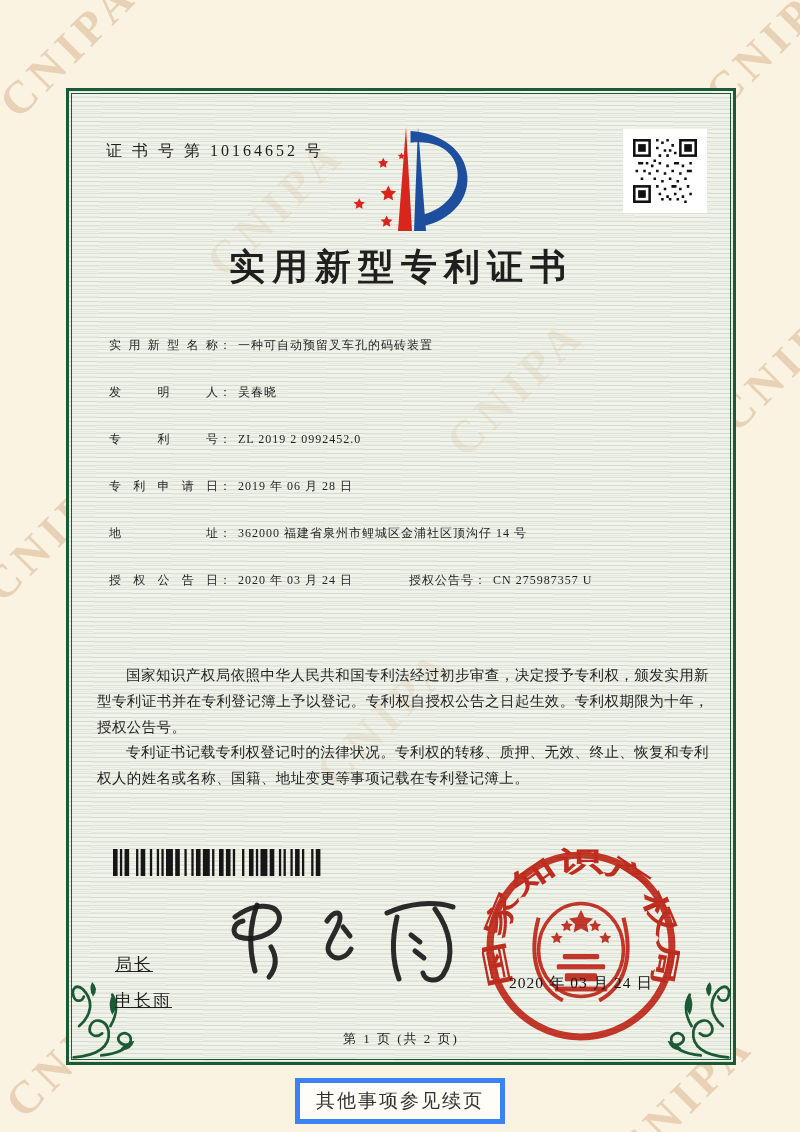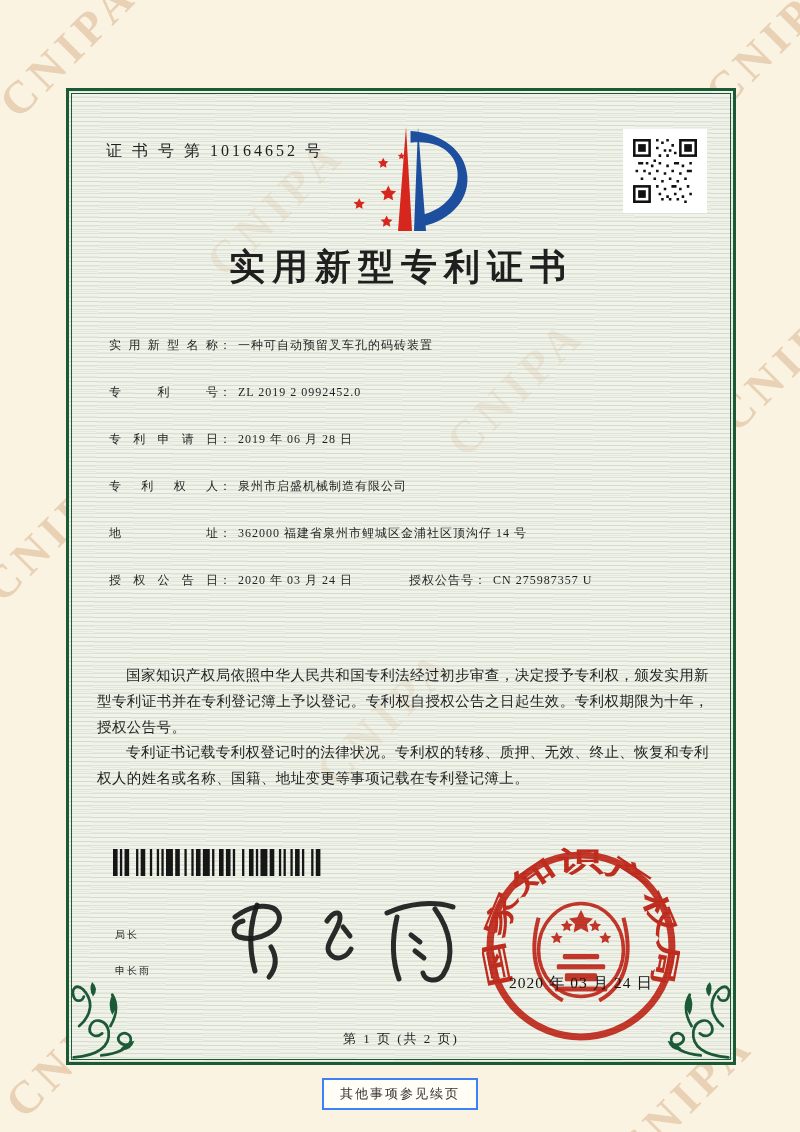--- a/index.html
+++ b/index.html
@@ -33,32 +33,32 @@
   .frow{height:47px;white-space:nowrap;letter-spacing:1px;}
   .flabel{display:inline-block;width:110px;text-align:justify;text-align-last:justify;
           white-space:nowrap;vertical-align:top;}
   .fvalue{margin-left:6px;}
   .grant-no{margin-left:56px;}
   .paras{position:absolute;left:28px;right:24px;top:572px;font-size:14.5px;
          line-height:1.78;letter-spacing:0.4px;text-align:justify;}
   .paras p{text-indent:2em;}
   .barcode{position:absolute;left:44px;top:758px;width:212px;height:27px;}
   .barcode rect{fill:#161616;}
-  .signer{position:absolute;left:46px;top:826px;font-size:10px;letter-spacing:2px;line-height:36px;}
+  .signer{position:absolute;left:46px;top:856px;font-size:17px;letter-spacing:2px;line-height:36px;text-decoration:underline;}
   .sig{position:absolute;left:150px;top:796px;width:280px;height:104px;}
   .sig path{fill:none;stroke:#191919;stroke-width:5;stroke-linecap:round;opacity:.92;}
   .seal{position:absolute;left:413px;top:756px;width:198px;height:198px;}
   .seal svg{mix-blend-mode:multiply;}
   .seal-date{position:absolute;left:0;top:126px;width:100%;text-align:center;
              font-size:15.5px;letter-spacing:1px;color:#141414;}
   .footer-page{position:absolute;left:0;bottom:14px;width:100%;text-align:center;
                font-size:13px;letter-spacing:2px;}
   .cont-note{position:absolute;left:50%;top:1078px;transform:translateX(-50%);
-             background:#fffdf6;border:2px solid #3b82f6;padding:5px 16px;
-             font-size:13px;letter-spacing:2px;color:#333;}
+             background:#fffdf6;border:5px solid #3b82f6;padding:5px 16px;
+             font-size:19px;letter-spacing:2px;color:#333;}
 </style>
 </head>
 <body>
 
 <div class="page">
 
   <span class="wm" style="left:-18px;top:22px;">CNIPA</span>
   <span class="wm" style="left:688px;top:12px;">CNIPA</span>
   <span class="wm" style="left:700px;top:336px;">CNIPA</span>
   <span class="wm" style="left:-34px;top:506px;">CNIPA</span>
@@ -135,27 +135,27 @@
       </g>
     </svg>
 
     <div class="title">实用新型专利证书</div>
 
     <div class="fields">
       <div class="frow">
         <span class="flabel">实用新型名称</span><span>：</span><span class="fvalue">一种可自动预留叉车孔的码砖装置</span>
       </div>
       <div class="frow">
+        <span class="flabel">发明人</span><span>：</span><span class="fvalue">吴春晓</span>
+      </div>
+      <div class="frow">
         <span class="flabel">专利号</span><span>：</span><span class="fvalue">ZL 2019 2 0992452.0</span>
       </div>
       <div class="frow">
         <span class="flabel">专利申请日</span><span>：</span><span class="fvalue">2019 年 06 月 28 日</span>
-      </div>
-      <div class="frow">
-        <span class="flabel">专利权人</span><span>：</span><span class="fvalue">泉州市启盛机械制造有限公司</span>
       </div>
       <div class="frow">
         <span class="flabel">地址</span><span>：</span><span class="fvalue">362000 福建省泉州市鲤城区金浦社区顶沟仔 14 号</span>
       </div>
       <div class="frow">
         <span class="flabel">授权公告日</span><span>：</span><span class="fvalue">2020 年 03 月 24 日</span><span class="grant-no">授权公告号</span><span>：</span><span class="fvalue">CN 275987357 U</span>
       </div>
     </div>
 
     <div class="paras">

